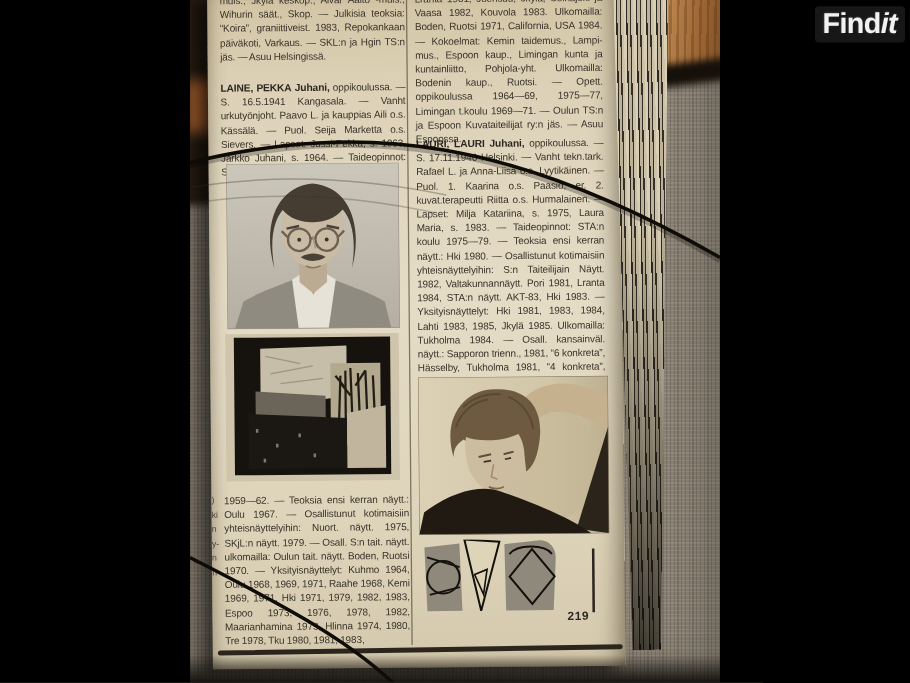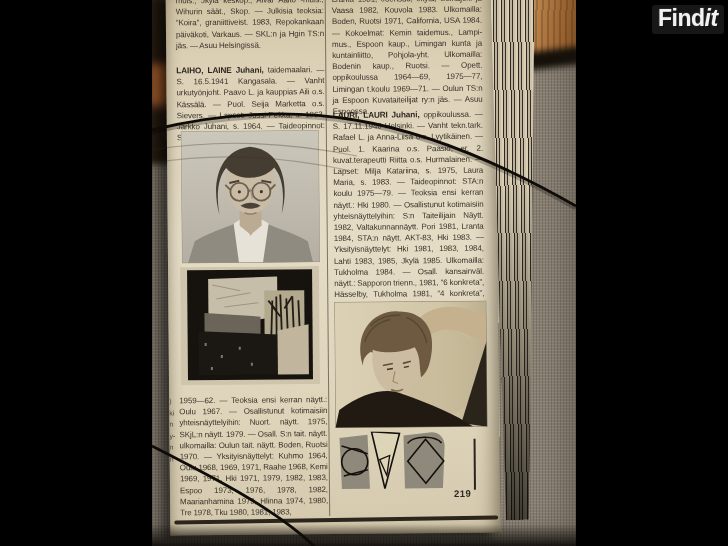--- a/index.html
+++ b/index.html
@@ -84,23 +84,23 @@
     </div>
     <div class="wood-shadow"></div>
     <div class="dark-corner"></div>
     <div class="orange-blob"></div>
 
     <div class="page">
 
       <div class="col col-left">
         <p class="body">muis., Jkylä keskop.; Alvar Aalto -muis., Wihurin säät., Skop. — Julkisia teoksia: “Koira”, graniittiveist. 1983, Repokankaan päiväkoti, Varkaus. — SKL:n ja Hgin TS:n jäs. — Asuu Helsingissä.</p>
         <p class="body abs" style="top:70px;width:148px;">
-          <span class="hd">LAIHO, LAINE</span>
+          <span class="hd">LAINE, PEKKA</span>
           <span class="hd giv">Juhani,</span>
-          <span>taidemaalari.</span>
+          <span>oppikoulussa.</span>
           <span>— S. 16.5.1941 Kangasala. — Vanht urkutyönjoht. Paavo L. ja kauppias Aili o.s. Kässälä. — Puol. Seija Marketta o.s. Sievers. — Lapset: Jussi-Pekka, s. 1963, Jarkko Juhani, s. 1964. — Taideopinnot: STA:n koulu</span>
         </p>
         <p class="body abs" style="top:400px;width:148px;">1959—62. — Teoksia ensi kerran näytt.: Oulu 1967. — Osallistunut kotimaisiin yhteisnäyttelyihin: Nuort. näytt. 1975, SKjL:n näytt. 1979. — Osall. S:n tait. näytt. ulkomailla: Oulun tait. näytt. Boden, Ruotsi 1970. — Yksityisnäyttelyt: Kuhmo 1964, Oulu 1968, 1969, 1971, Raahe 1968, Kemi 1969, 1971, Hki 1971, 1979, 1982, 1983, Espoo 1973, 1976, 1978, 1982, Maarianhamina 1973, Hlinna 1974, 1980, Tre 1978, Tku 1980, 1981, 1983,</p>
       </div>
 
       <div class="edge-frags">
         <span>)</span>
         <span>ki</span>
         <span>n</span>
         <span>y-</span>

